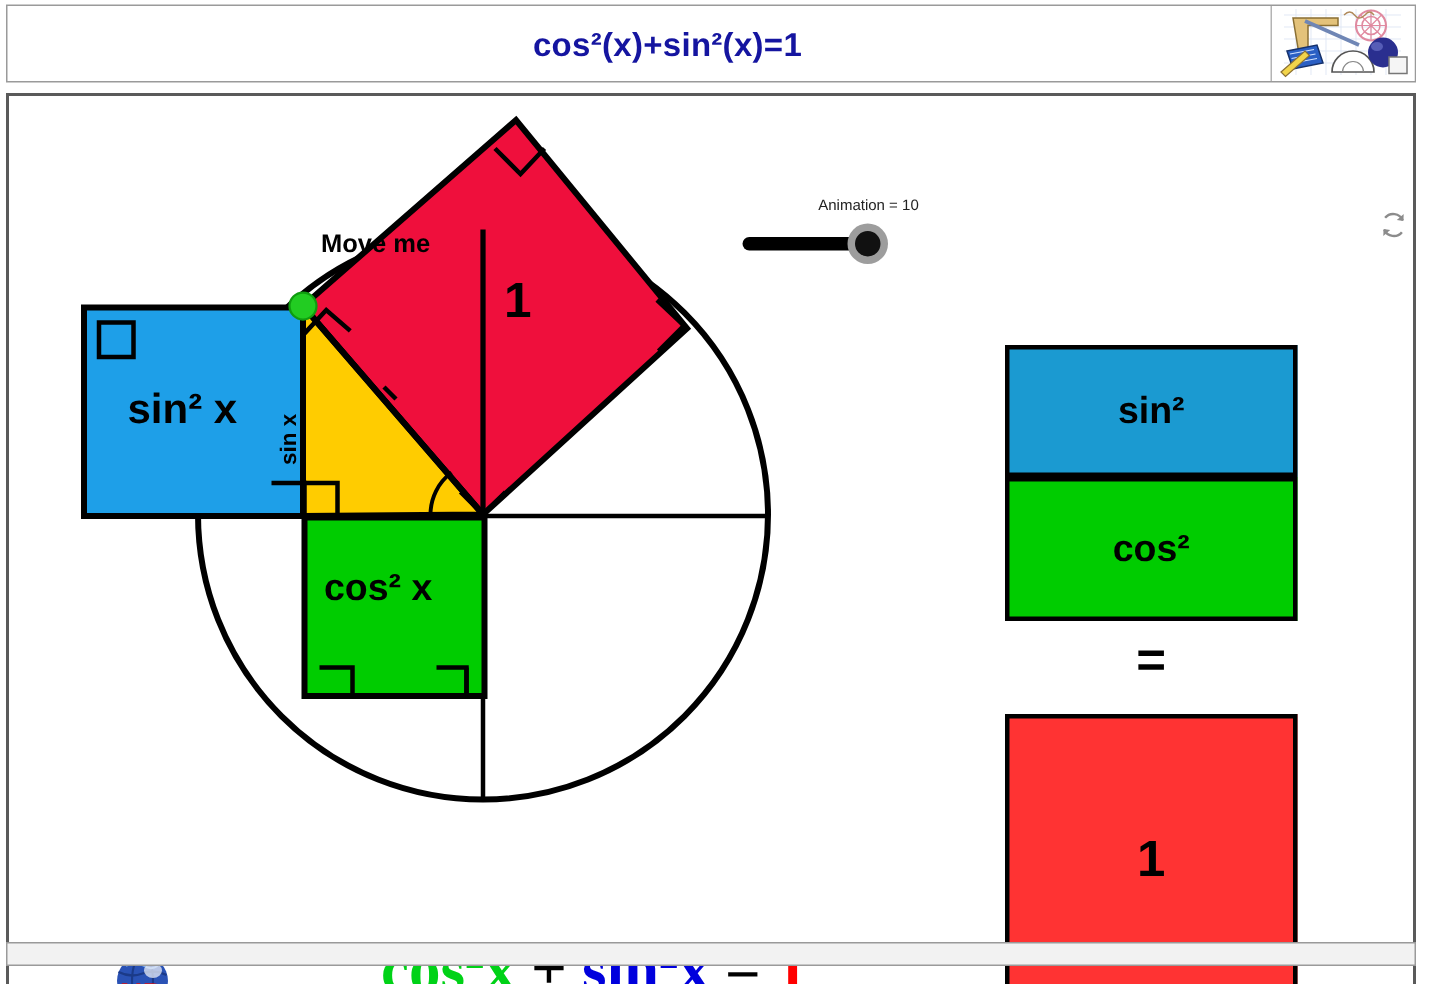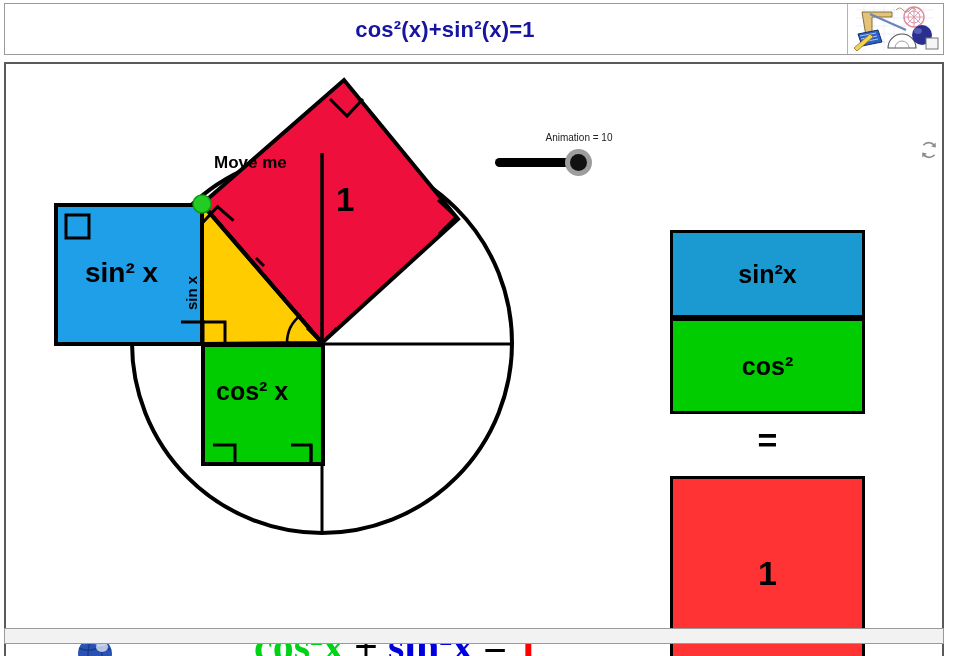--- a/index.html
+++ b/index.html
@@ -174,21 +174,21 @@
 
         <text x="79" y="218" font-family="Liberation Sans, sans-serif" font-size="28" font-weight="bold" fill="#000">sin² x</text>
 
         <text x="210" y="336" font-family="Liberation Sans, sans-serif" font-size="25" font-weight="bold" fill="#000">cos² x</text>
 
         <text x="0" y="0" font-family="Liberation Sans, sans-serif" font-size="15" font-weight="bold" fill="#000" transform="translate(191,246) rotate(-90)">sin x</text>
       </svg>
     </div>
 
     <div class="rp-sin">
-      <span class="rp-lbl">sin²x</span>
+      <span class="rp-lbl">sin²</span>
     </div>
     <div class="rp-cos">
       <span class="rp-lbl">cos²</span>
     </div>
     <div class="rp-eq">=</div>
     <div class="rp-one">
       <span>1</span>
     </div>
 
     <div class="equation">

